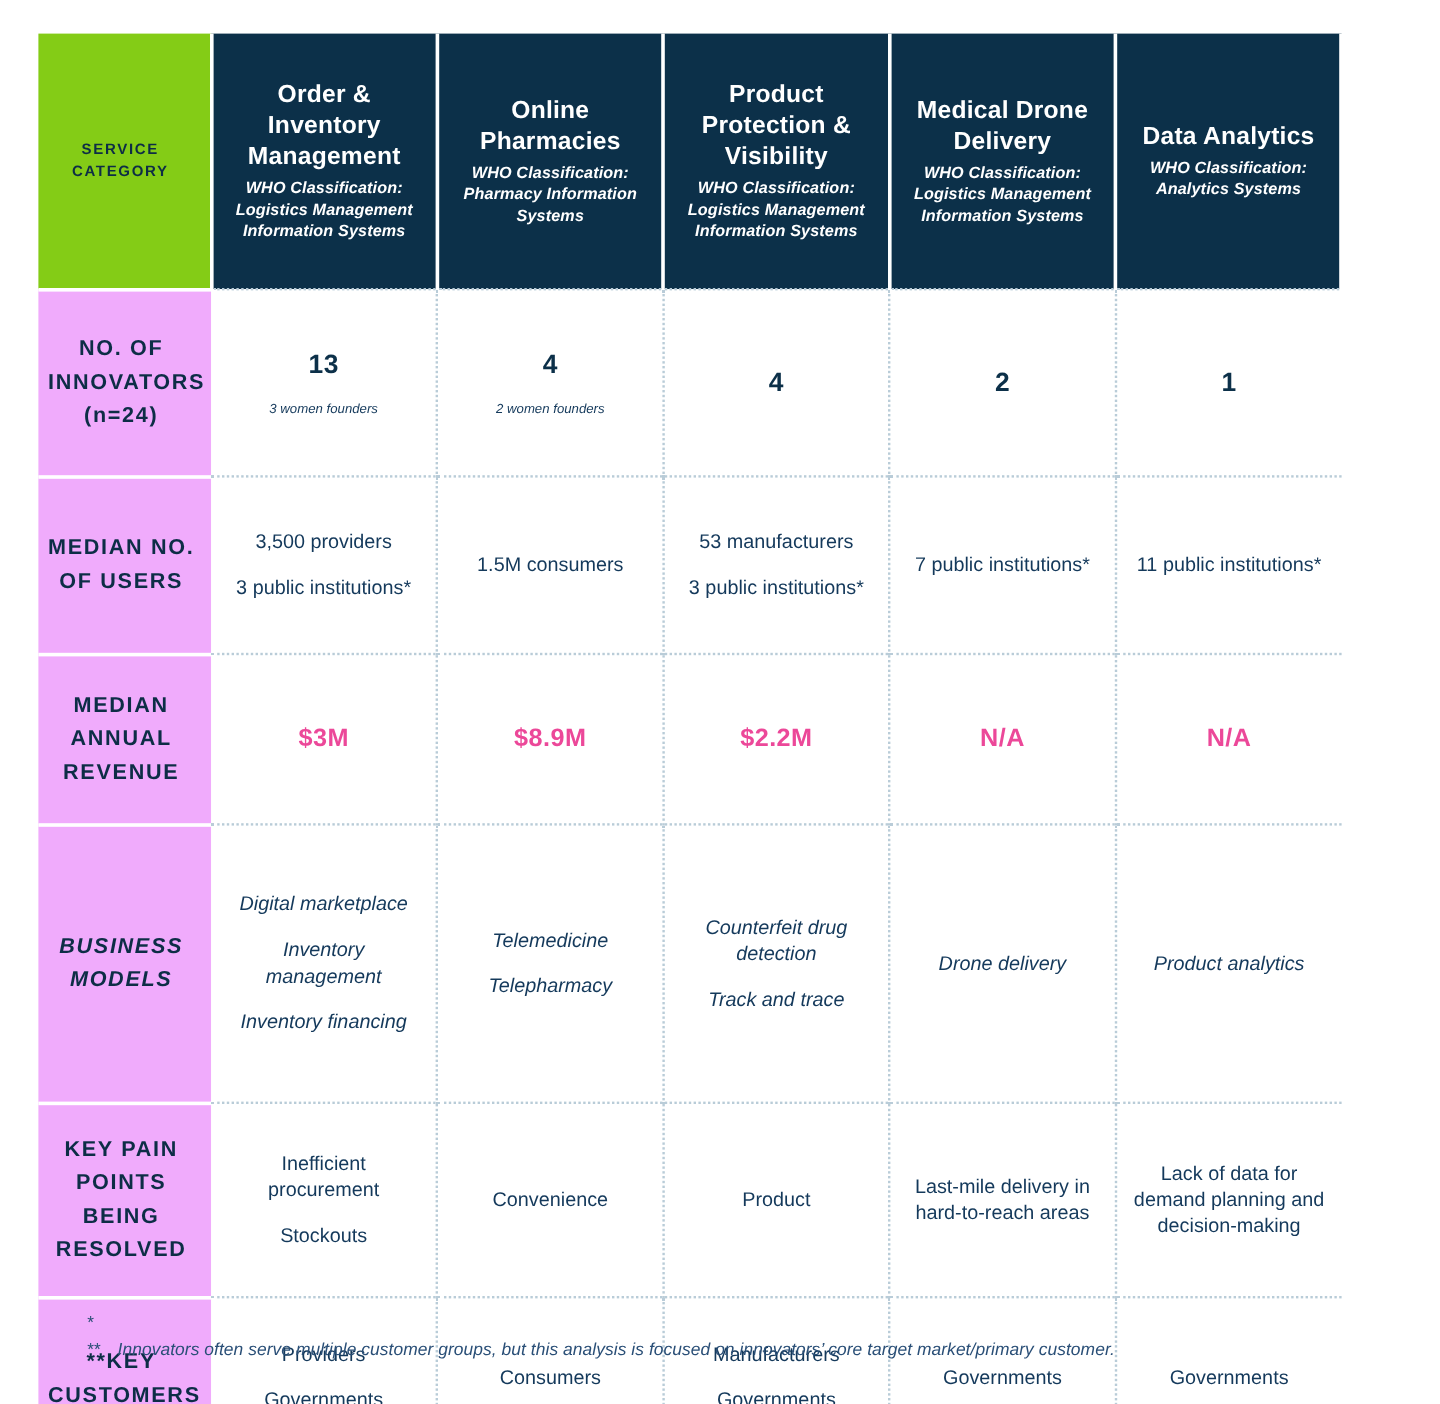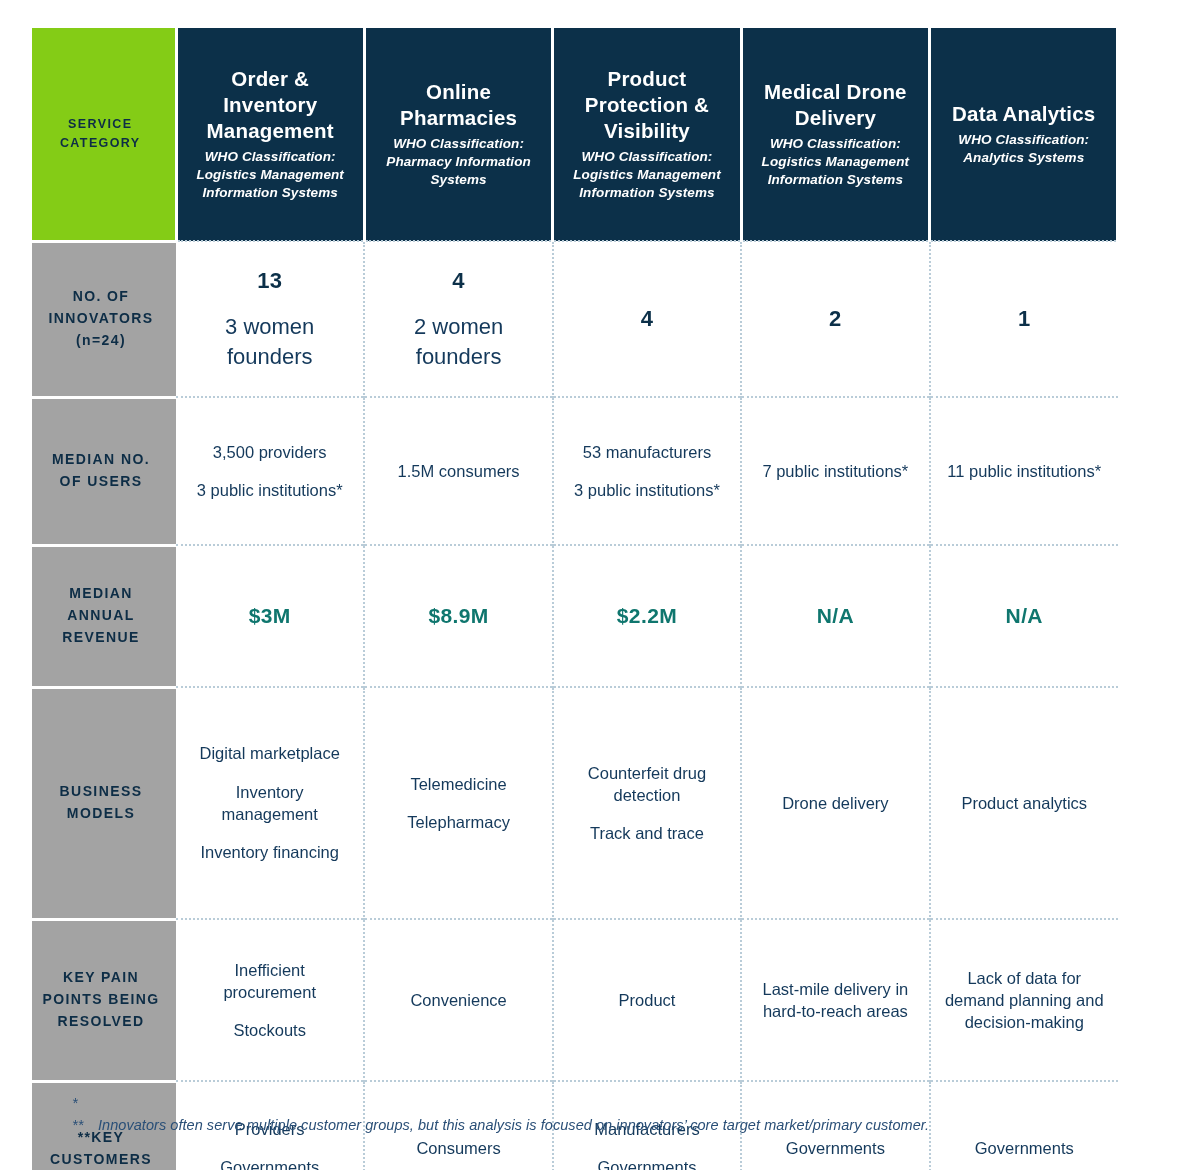--- a/index.html
+++ b/index.html
@@ -72,23 +72,23 @@
   .hdr-sub {
     font-size: 13.5px;
     font-style: italic;
     line-height: 1.33;
     margin-top: 4px;
     letter-spacing: 0.1px;
   }
 
   
   .row-label {
-    background: #a3a3a3;
+    background: #f0abfc;
     color: #0d2d46;
-    font-size: 14px;
+    font-size: 18px;
     font-weight: bold;
     letter-spacing: 1.4px;
     line-height: 1.55;
     text-align: right;
     padding: 0 14px 0 8px !important;
     border-top: 3px solid #ffffff;
   }
   .data-cell {
     background: #ffffff;
     color: #14395b;
@@ -102,34 +102,35 @@
   tr.last-row .data-cell { border-bottom: 2px dotted #b9ccd8; }
 
   .stack > div + div { margin-top: 16px; }
   .strong-num {
     font-size: 22px;
     font-weight: bold;
     color: #0c3049;
     letter-spacing: 0.3px;
   }
   .ital {
-    font-size: 22px;
+    font-style: italic;
+    font-size: 11px;
   }
   .money {
     font-size: 21px;
     font-weight: bold;
-    color: #0f766e;
+    color: #ec4899;
     letter-spacing: 0.4px;
   }
 
   
   tr.r-innov  .data-cell, tr.r-innov  .row-label { height: 126px; }
   tr.r-users  .data-cell, tr.r-users  .row-label { height: 118px; }
   tr.r-rev    .data-cell, tr.r-rev    .row-label { height: 112px; }
-  tr.r-models .data-cell, tr.r-models .row-label { height: 202px; }
+  tr.r-models .data-cell, tr.r-models .row-label { height: 202px; font-style: italic; }
   tr.r-pain   .data-cell, tr.r-pain   .row-label { height: 132px; }
   tr.r-cust   .data-cell, tr.r-cust   .row-label { height: 104px; }
 
   
   .notes {
     position: absolute;
     left: 72px;
     top: 1092px;
     width: 1050px;
   }

